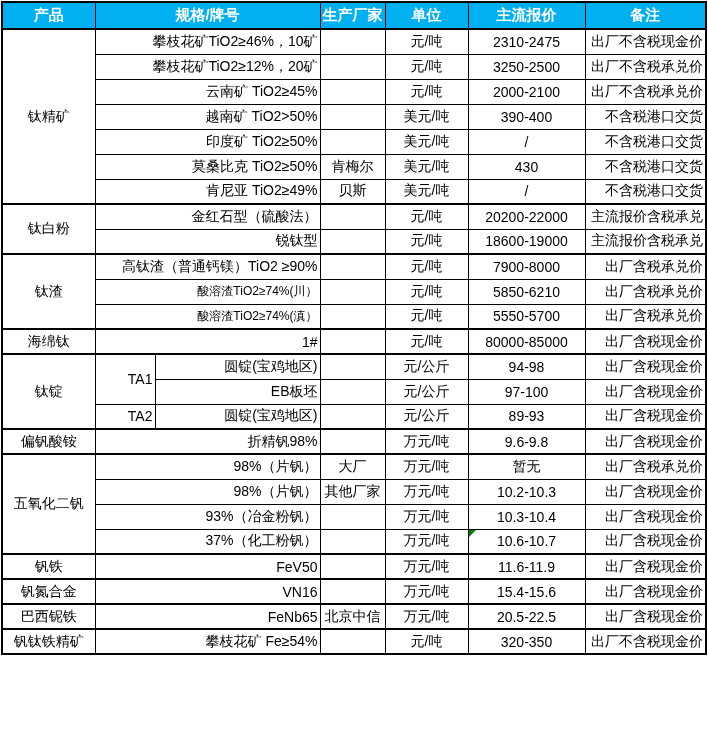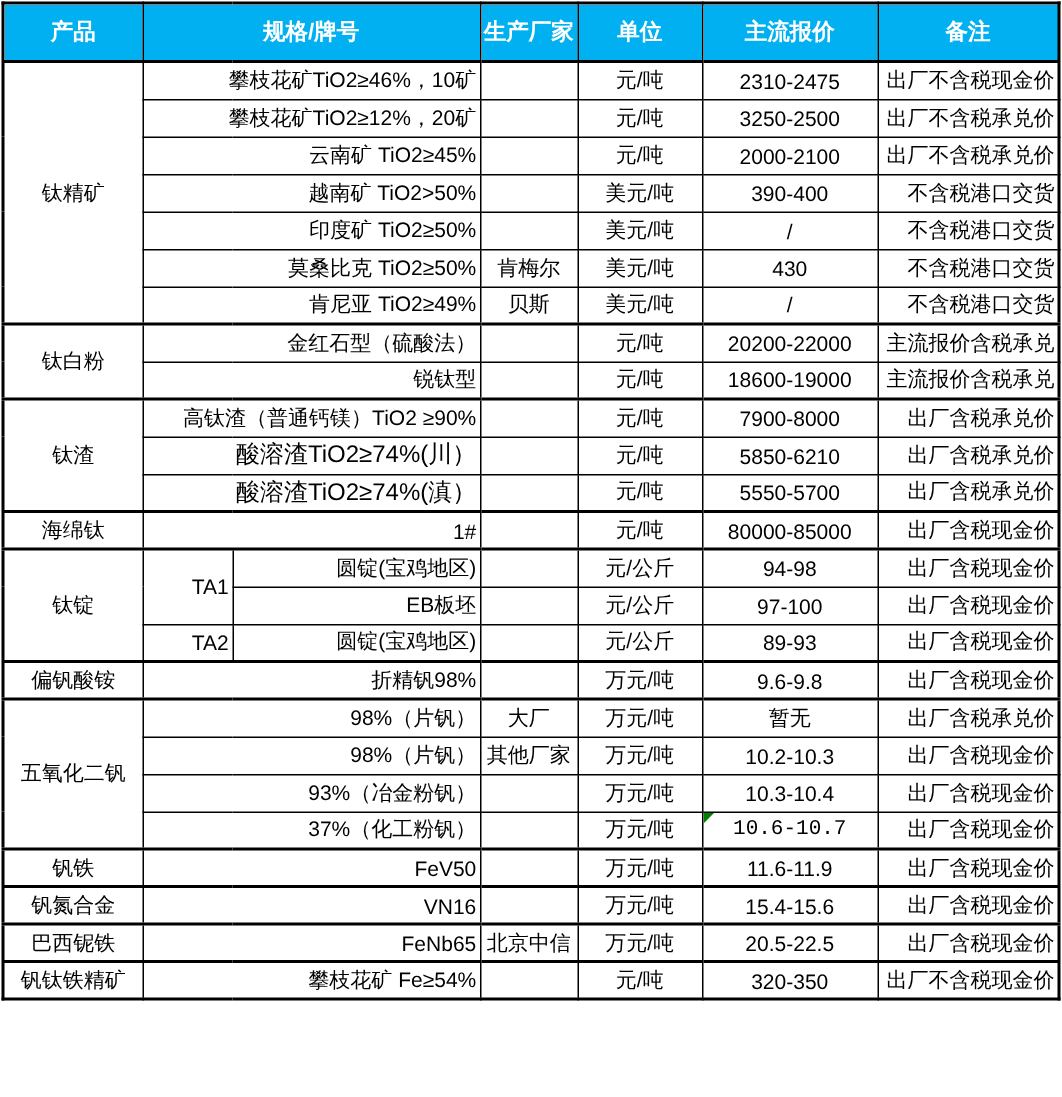--- a/index.html
+++ b/index.html
@@ -16,29 +16,29 @@
   }
   .page{padding:1px 0 0 1px;}
   table{border-collapse:collapse;table-layout:fixed;border:2px solid var(--border);}
   th,td{
     border:1px solid var(--border);
     overflow:hidden;white-space:nowrap;
     padding:0 2px;box-sizing:border-box;
   }
   th{
     background:var(--header-bg);color:var(--header-fg);
-    font-size:15px;font-weight:bold;height:39px;text-align:center;
+    font-size:15px;font-weight:bold;height:27px;text-align:center;
     border-bottom:2px solid var(--border);
   }
   td{height:25px;font-size:14px;vertical-align:middle;}
   td.center{text-align:center;}
   td.left{text-align:right;padding-left:3px;}
-  td.small{font-size:16px;margin-left:16px;}
+  td.small{font-size:12px;margin-left:16px;}
   tr.group-start td{border-top:2px solid var(--border);}
-  td.has-comment{position:relative;font-family:Liberation Mono, monospace;}
+  td.has-comment{position:relative;}
   .comment-marker{
     position:absolute;top:0;left:0;width:0;height:0;
     border-top:7px solid var(--comment);
     border-right:7px solid transparent;
   }
 </style>
 </head>
 <body>
 
 <div class="page">

